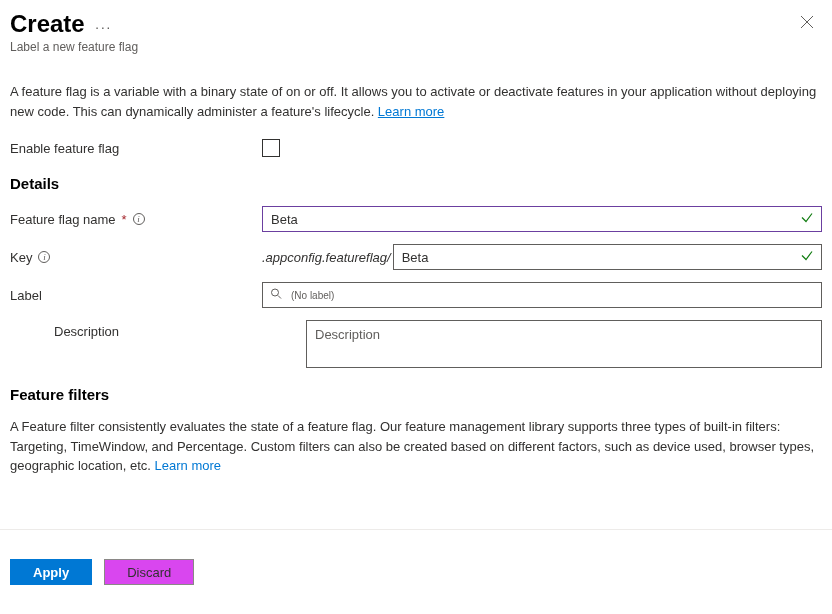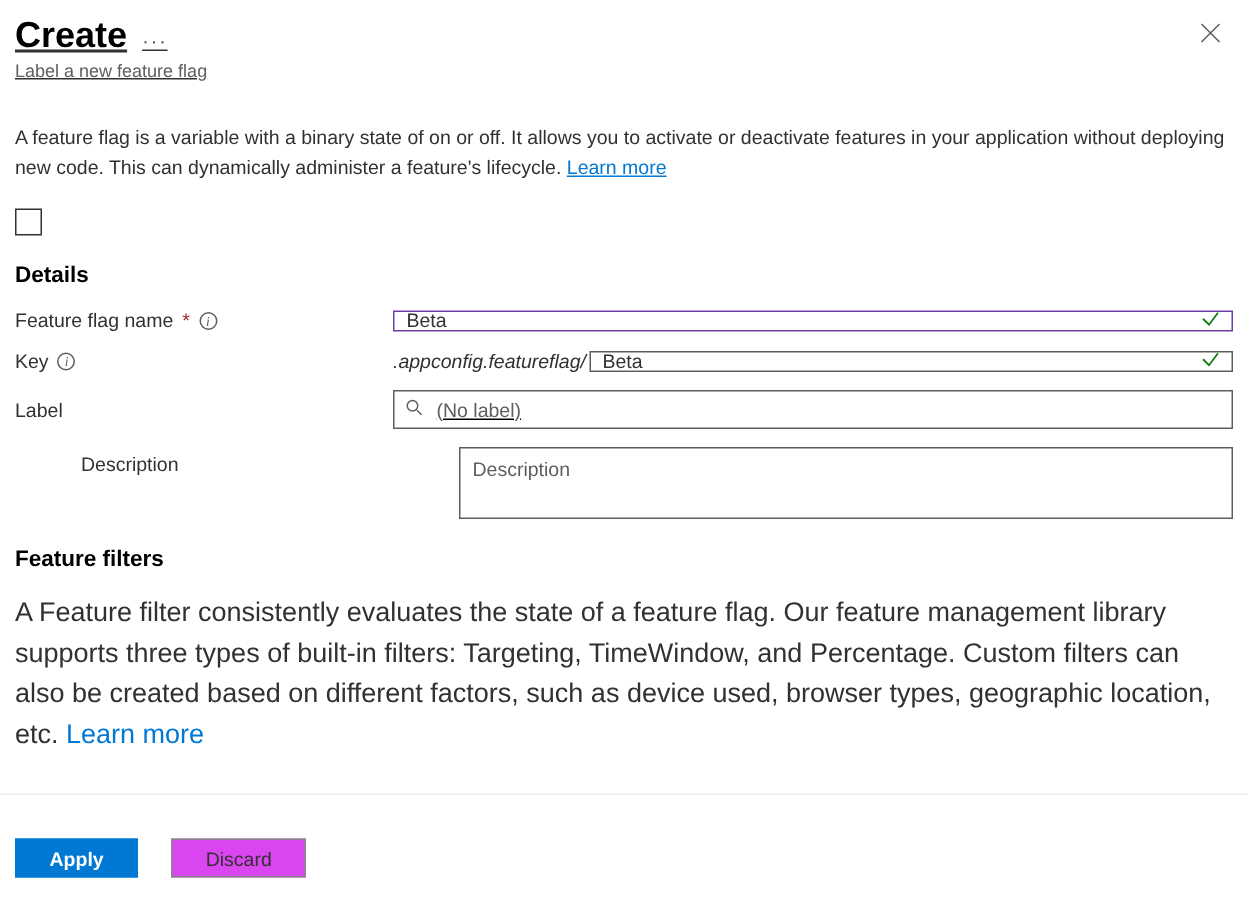--- a/index.html
+++ b/index.html
@@ -10,21 +10,20 @@
     background: #fff;
     width: 832px;
     height: 614px;
     position: relative;
   }
   .panel { padding: 10px 10px 0 10px; }
   .header-row {
     display: flex;
     align-items: flex-start;
     justify-content: space-between;
-    text-decoration: underline;
   }
   .title-block { display: flex; align-items: center; gap: 10px; }
   h1.title {
     font-size: 24px;
     font-weight: 600;
     color: #000;
   }
   .more-dots {
     font-size: 14px; color: #605e5c;
     letter-spacing: 1px;
@@ -95,21 +94,21 @@
     align-items: center;
     justify-content: center;
     font-size: 9px;
     color: #605e5c;
     font-style: italic;
     font-family: Georgia, serif;
     cursor: pointer;
   }
   .text-input {
     width: 100%;
-    height: 14px;
+    height: 26px;
     border: 1px solid #605e5c;
     padding: 2px 22px 2px 8px;
     font-size: 13px;
     font-family: inherit;
     color: #323130;
     outline: none;
   }
   .text-input.valid { border-color: #6b3fa0; }
   .input-wrap { position: relative; flex: 1; }
   .check-icon {
@@ -126,24 +125,23 @@
     font-size: 13px;
     margin-right: 2px;
     white-space: nowrap;
   }
   .label-input-wrap { position: relative; flex: 1; }
   .label-input {
     width: 100%;
     height: 26px;
     border: 1px solid #605e5c;
     padding: 2px 22px 2px 28px;
-    font-size: 13px;
+    font-size: 10px;
     font-family: inherit;
     outline: none;
-    text-decoration: underline;
   }
   .label-input::placeholder { color: #605e5c; }
   .search-icon {
     position: absolute;
     left: 8px;
     top: 50%;
     transform: translateY(-50%);
     color: #605e5c;
     font-size: 12px;
   }
@@ -152,33 +150,33 @@
     height: 48px;
     border: 1px solid #605e5c;
     padding: 6px 8px;
     font-size: 13px;
     font-family: inherit;
     resize: none;
     outline: none;
   }
   .desc-textarea::placeholder { color: #605e5c; }
   .filter-intro {
-    font-size: 18px;
+    font-size: 13px;
     line-height: 1.5;
     margin-bottom: 14px;
   }
   .footer {
     position: absolute;
     bottom: 0;
     left: 0;
     right: 0;
     border-top: 1px solid #edebe9;
     padding: 29px 10px;
     display: flex;
-    gap: 22px;
+    gap: 12px;
     background: #fff;
   }
   .btn {
     height: 26px;
     padding: 0 22px;
     font-size: 13px;
     font-family: inherit;
     cursor: pointer;
     border: 1px solid #8a8886;
     background: #d946ef;
@@ -209,20 +207,21 @@
           <path d="M1 1 L13 13 M13 1 L1 13" stroke="#605e5c" stroke-width="1" fill="none"></path>
         </svg>
     </div>
   </div>
 
   <p class="intro">
     <span>A feature flag is a variable with a binary state of on or off. It allows you to activate or deactivate features in your application without deploying new code. This can dynamically administer a feature's lifecycle. </span><a class="link">Learn more</a>
   </p>
 
   <div class="form-row">
+    <div class="label-col">Enable feature flag</div>
     <div class="field-col">
       <div class="checkbox"></div>
     </div>
   </div>
 
   <div class="section-heading">Details</div>
 
   <div class="form-row">
     <div class="label-col">
       <span>Feature flag name</span>

